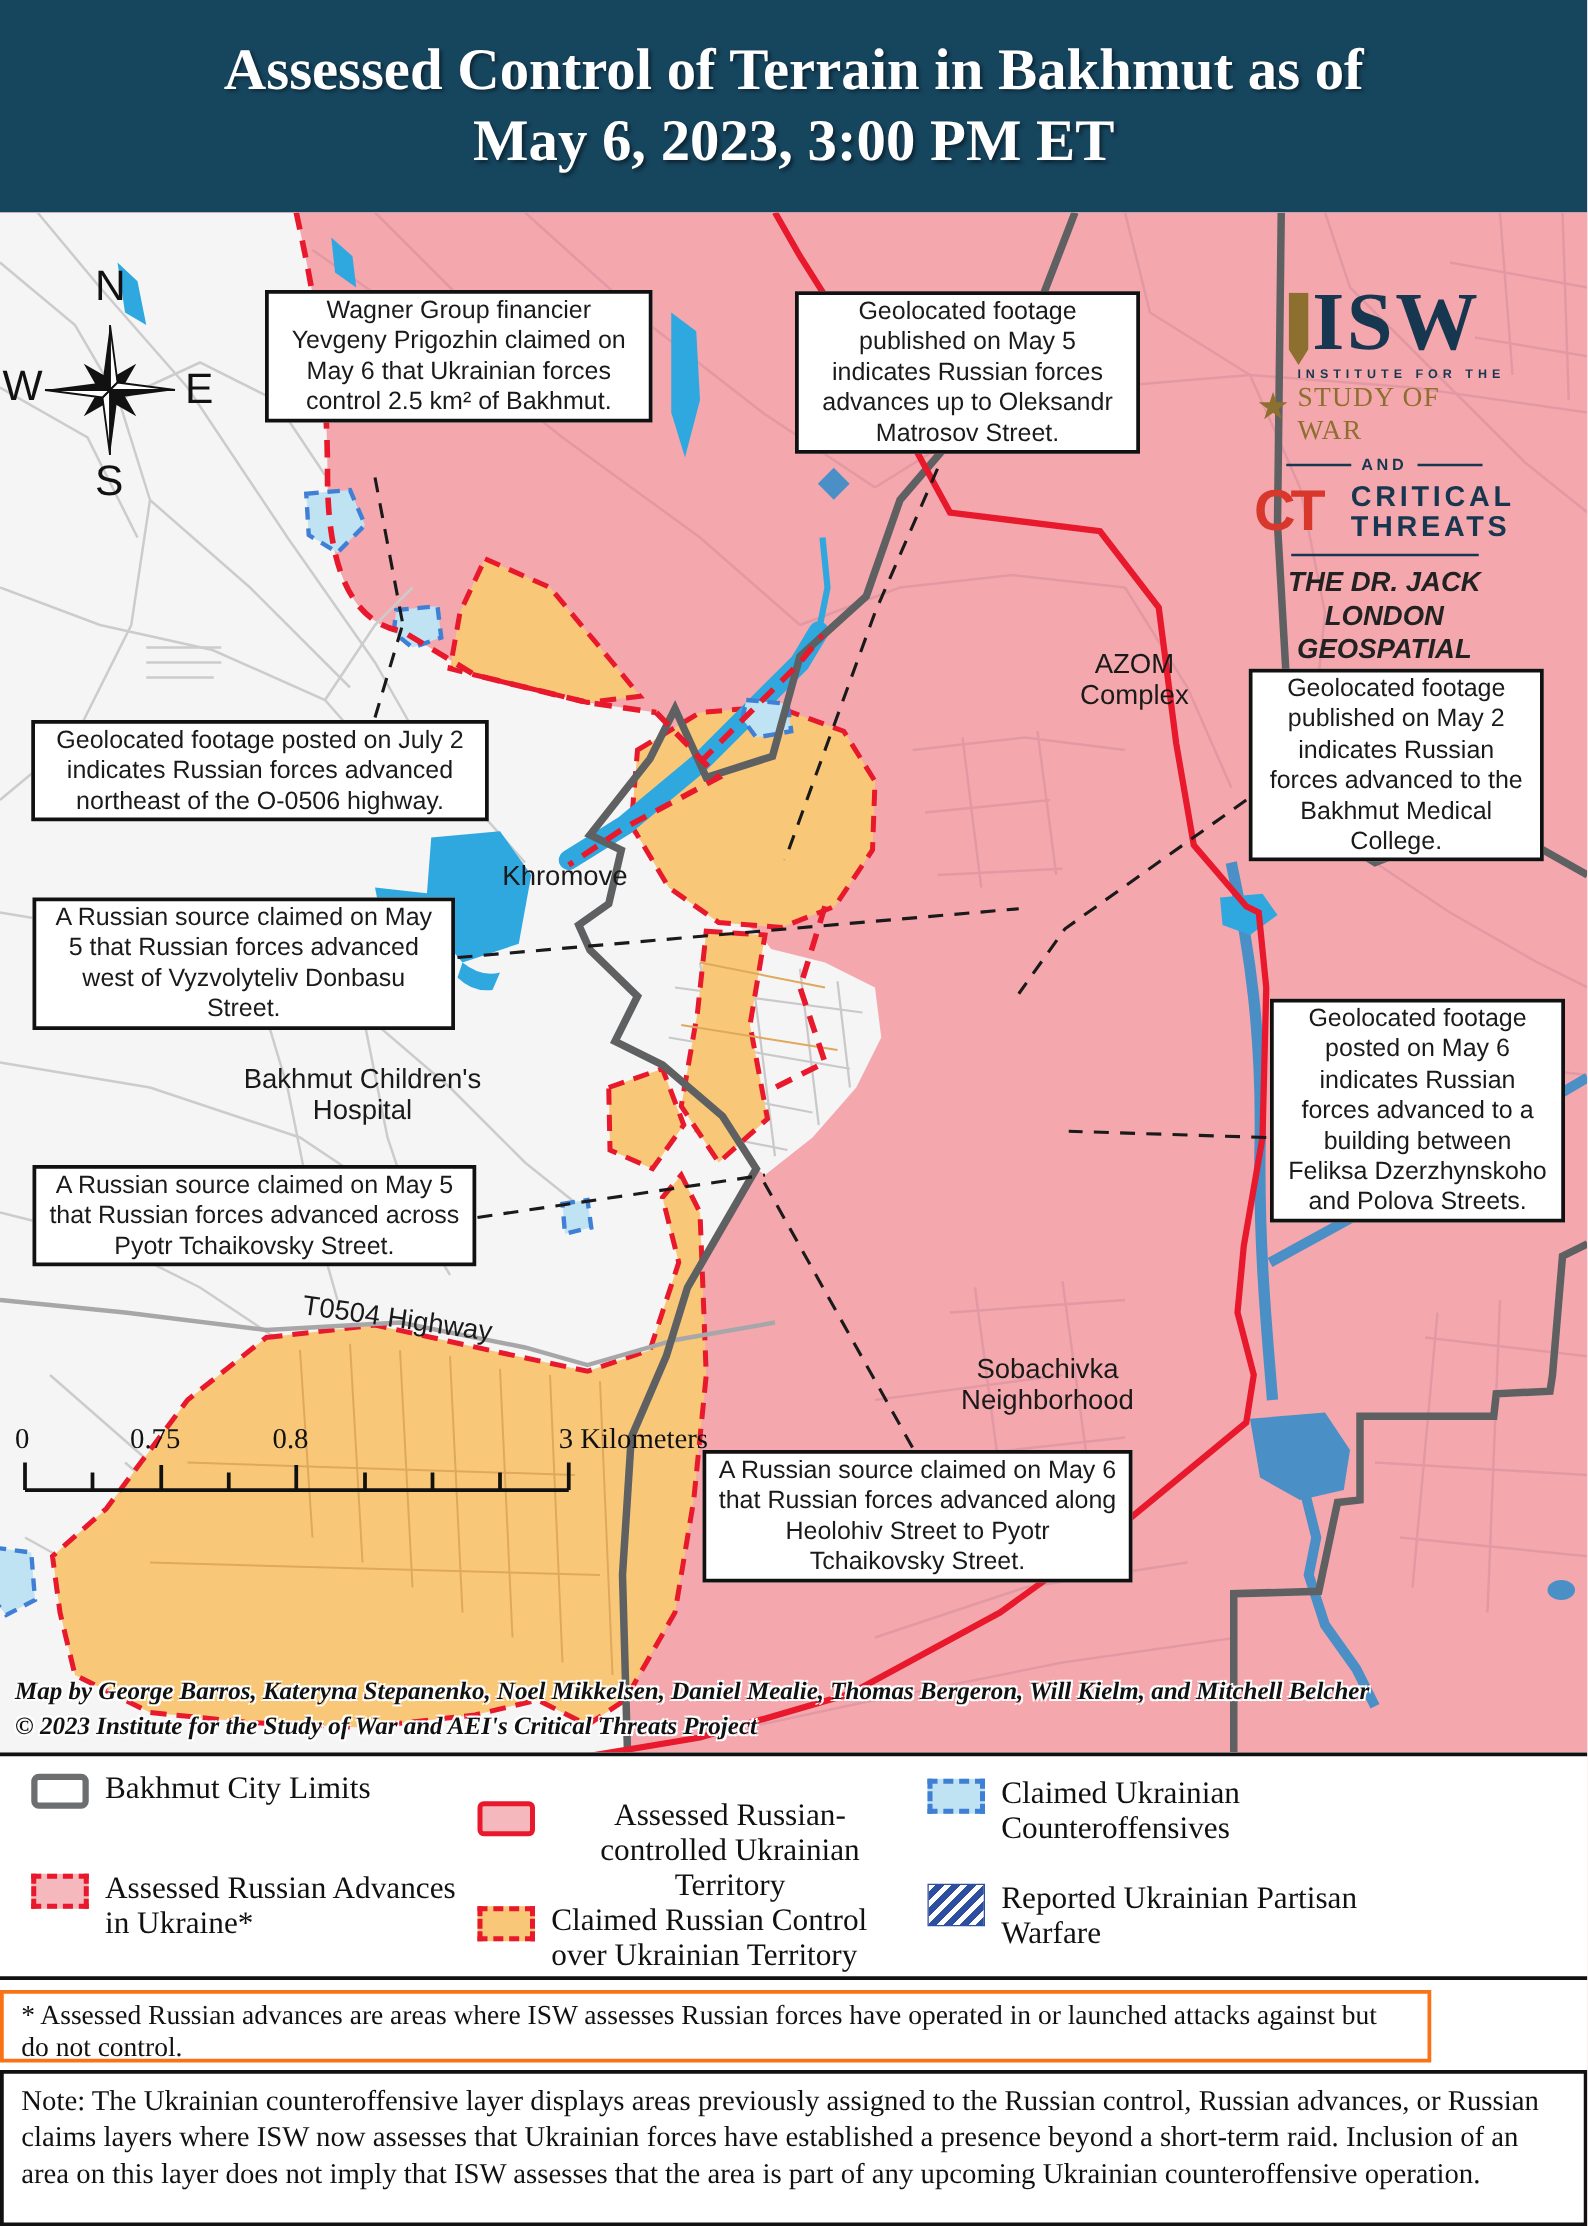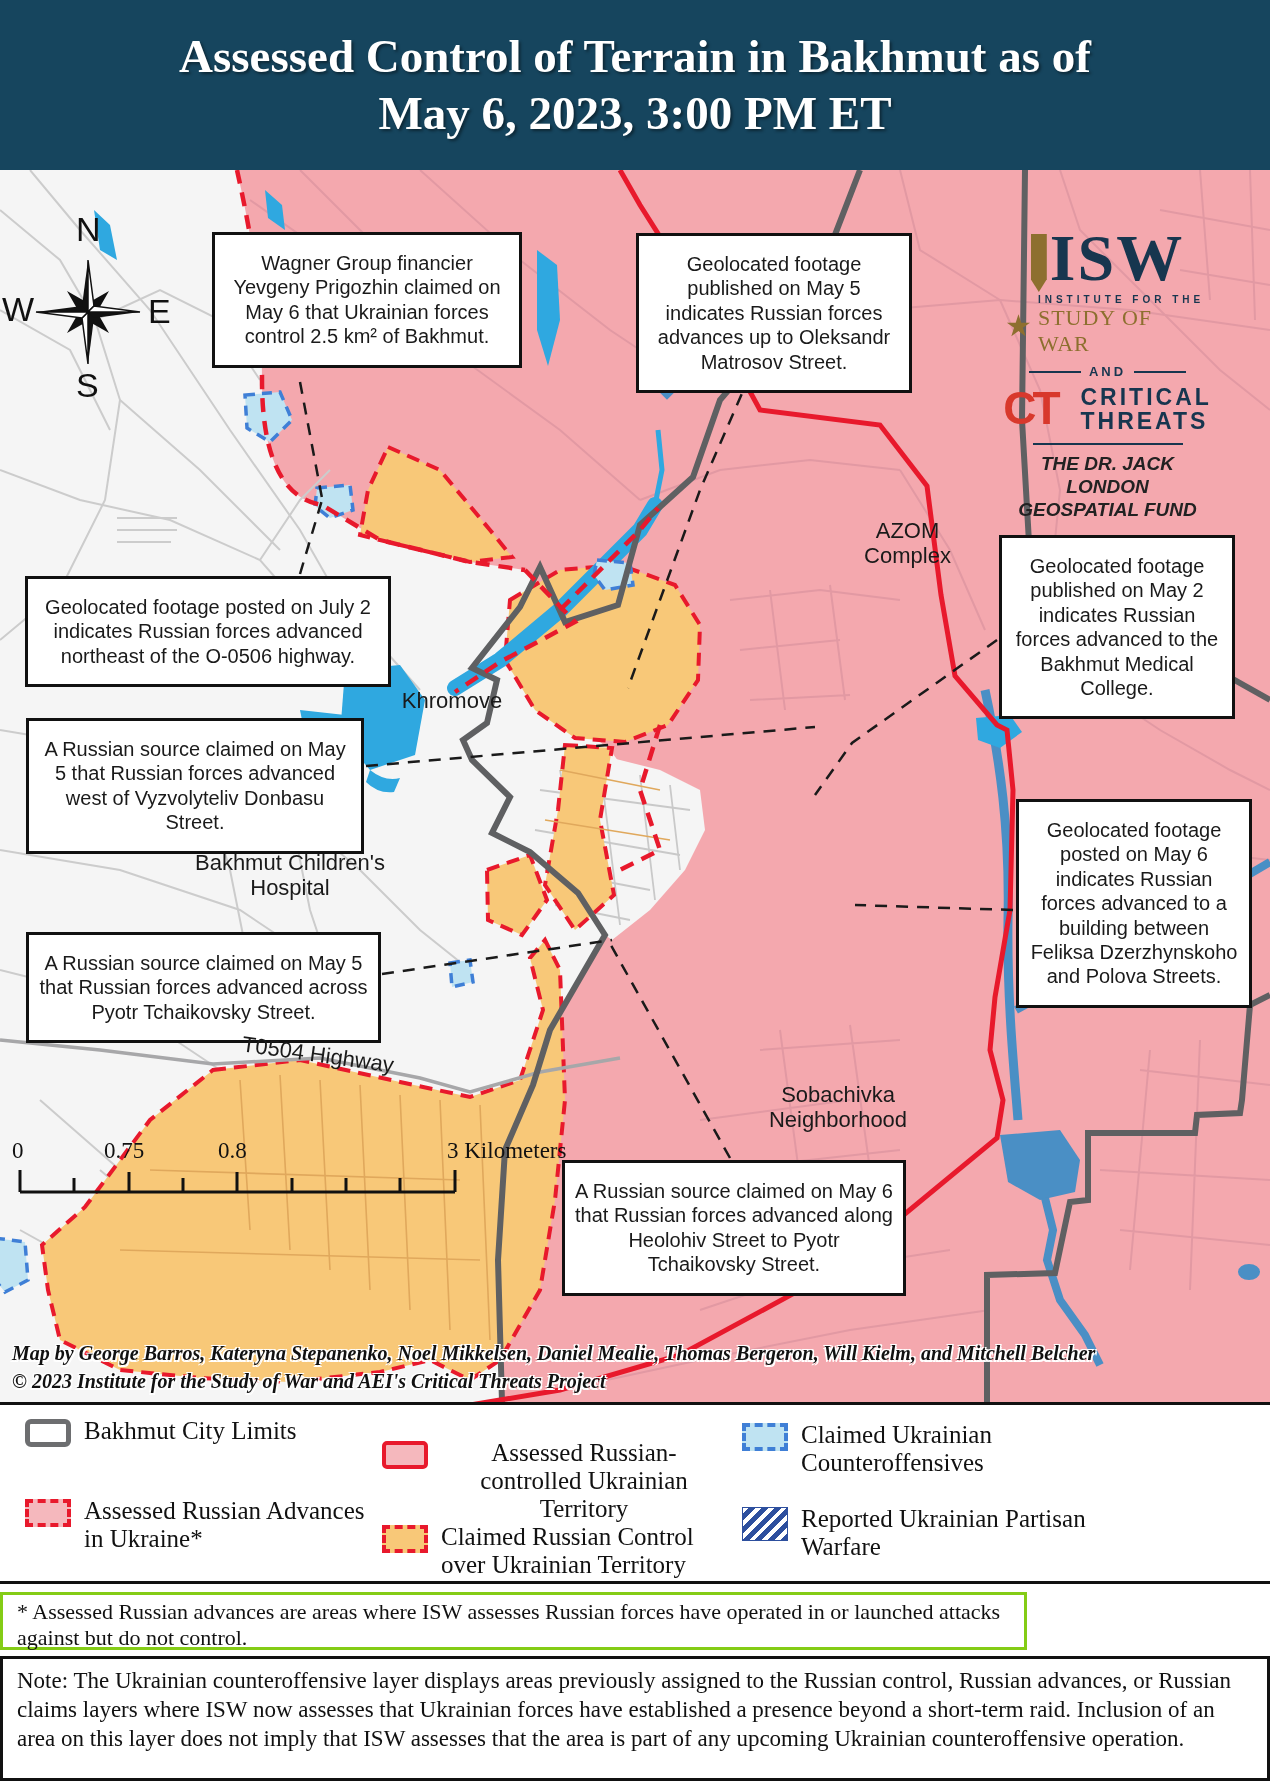--- a/index.html
+++ b/index.html
@@ -6,21 +6,21 @@
   #page{position:relative;width:1270px;height:1781px;background:#ffffff;overflow:hidden;
         font-family:"Liberation Serif", serif;}
   
   #header{position:absolute;left:0;top:0;width:1270px;height:170px;background:#16455e;
           display:flex;flex-direction:column;align-items:center;justify-content:center;}
   #header .t{color:#ffffff;font-weight:bold;font-size:47px;line-height:1.22;text-align:center;
              font-family:"Liberation Serif", serif;text-shadow:2px 2px 3px rgba(0,0,0,.45);}
   
   #map{position:absolute;left:0;top:170px;width:1270px;height:1232px;background:#f4a8ae;overflow:hidden;}
   #map svg{position:absolute;left:0;top:0;}
-  .callout{position:absolute;background:#ffffff;border:3px solid #111111;padding:16px 10px;
+  .callout{position:absolute;background:#ffffff;border:3px solid #111111;padding:1px 10px;
            font-family:"Liberation Sans", sans-serif;font-size:20px;line-height:1.22;text-align:center;
            color:#1a1a1a;box-sizing:border-box;}
   .maplabel{position:absolute;font-family:"Liberation Sans", sans-serif;color:#1a1a1a;font-size:22px;
             line-height:1.15;text-align:center;}
   
   .compassletter{position:absolute;font-family:"Liberation Sans", sans-serif;font-size:34px;color:#111;}
   
   #logo{position:absolute;left:1005px;top:58px;width:205px;text-align:center;color:#17364f;}
   #logo .row1{display:flex;align-items:flex-start;justify-content:center;}
   .pillar{width:16px;height:58px;background:#8d6f2f;margin-top:6px;margin-right:3px;
@@ -32,41 +32,41 @@
   .inst1{font-family:"Liberation Sans", sans-serif;font-size:10px;letter-spacing:4px;font-weight:bold;color:#17364f;}
   .inst2{font-family:"Liberation Serif", serif;font-size:22px;letter-spacing:1px;color:#8d6f2f;}
   .androw{display:flex;align-items:center;justify-content:center;gap:8px;margin:7px 0 6px 0;}
   .androw .ln{height:2px;background:#17364f;width:52px;}
   .androw .andtx{font-family:"Liberation Sans", sans-serif;font-weight:bold;font-size:13px;letter-spacing:3px;color:#17364f;}
   .ctrow{display:flex;align-items:center;justify-content:center;gap:24px;}
   .ctmark{font-family:"Liberation Sans", sans-serif;font-weight:bold;font-size:46px;color:#d8382c;letter-spacing:-4px;line-height:.9;}
   .ctcol{text-align:left;font-family:"Liberation Sans", sans-serif;font-weight:bold;font-size:23px;
          letter-spacing:3px;color:#17364f;line-height:1.05;}
   .fundline{height:2px;background:#17364f;width:150px;margin:10px auto 8px auto;}
-  .fund{font-family:"Liberation Sans", sans-serif;font-weight:bold;font-style:italic;font-size:19px;color:#222;line-height:1.2;}
+  .fund{font-family:"Liberation Sans", sans-serif;font-weight:bold;font-style:italic;font-size:22px;color:#222;line-height:1.2;}
   
   .scalelabel{position:absolute;font-family:"Liberation Serif", serif;font-size:23px;color:#111;}
   
   .attr{position:absolute;left:12px;font-family:"Liberation Serif", serif;font-style:italic;font-weight:bold;
         font-size:20px;color:#111;white-space:nowrap;
         text-shadow:-1.5px -1.5px 0 #fff,1.5px -1.5px 0 #fff,-1.5px 1.5px 0 #fff,1.5px 1.5px 0 #fff;}
   
   #legend{position:absolute;left:0px;top:1402px;width:1270px;height:182px;background:#ffffff;
           border-top:3px solid #111;border-bottom:3px solid #111;box-sizing:border-box;}
   .legenditem{position:absolute;display:flex;align-items:flex-start;}
   .legenditem .lab{font-family:"Liberation Serif", serif;font-size:25px;line-height:1.12;color:#111;}
   .sw{width:46px;height:28px;box-sizing:border-box;margin-right:13px;margin-top:2px;flex:0 0 auto;}
   .sw-citylimits{border:5px solid #6d6e70;border-radius:6px;background:#fff;}
   .sw-advances{background:#f5b8bd;border:4px dashed #e8192c;}
   .sw-controlled{background:#f5b8bd;border:4px solid #e8192c;border-radius:5px;}
   .sw-claimedrus{background:#f8c878;border:4px dashed #e8192c;}
   .sw-counteroff{background:#bfe3f2;border:4px dashed #3f7fd6;}
   .sw-partisan{height:34px;background:repeating-linear-gradient(135deg,#ffffff 0 4px,#2d4f9e 4px 9px);border:1px solid #2d4f9e;}
-  #footnote{position:absolute;left:0px;top:1592px;width:1027px;height:58px;background:#fff;
-            border:3px solid #84cc16;box-sizing:border-box;padding:4px 14px;
+  #footnote{position:absolute;left:0px;top:1592px;width:1145px;height:58px;background:#fff;
+            border:3px solid #f97316;box-sizing:border-box;padding:4px 14px;
             font-family:"Liberation Serif", serif;font-size:22px;line-height:1.18;color:#111;}
   #note{position:absolute;left:0px;top:1656px;width:1270px;height:125px;background:#fff;
         border:3px solid #111;box-sizing:border-box;padding:8px 14px;
         font-family:"Liberation Serif", serif;font-size:23px;line-height:1.25;color:#111;}
 </style>
 </head>
 <body>
 
 <div id="page">
 

